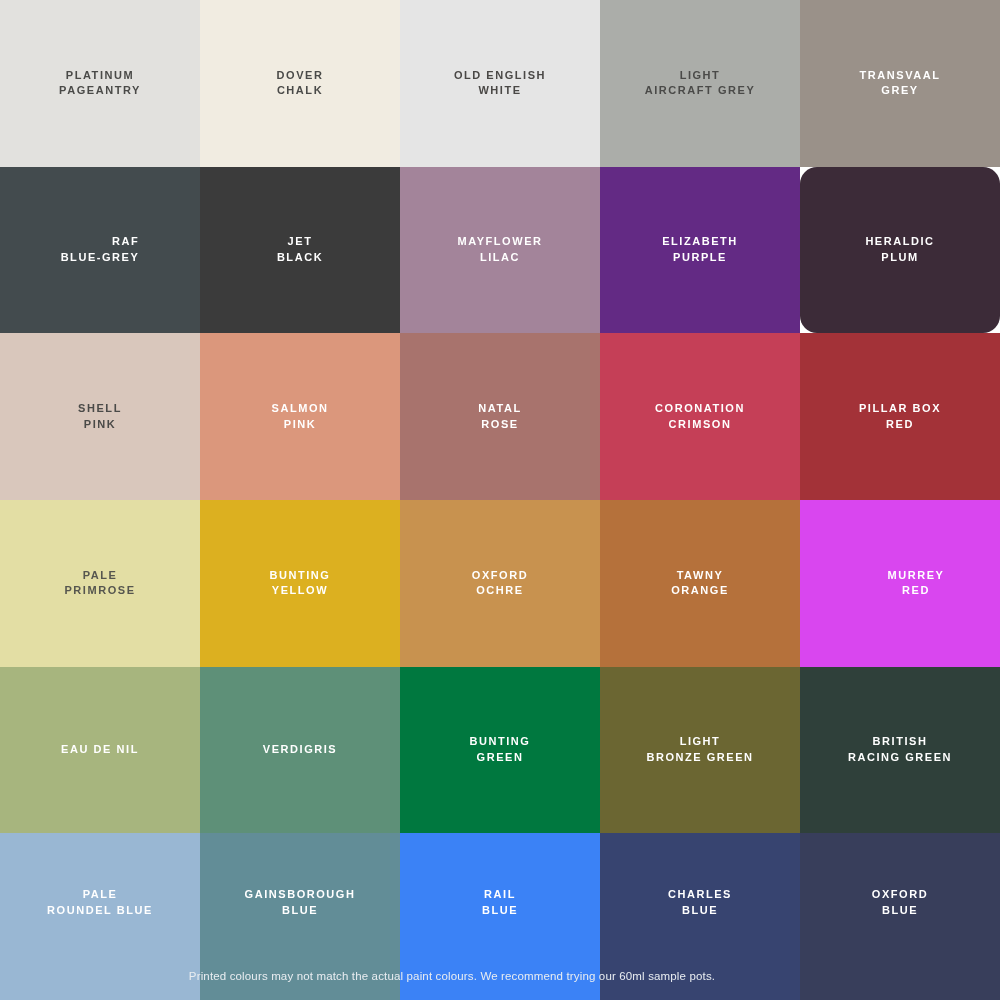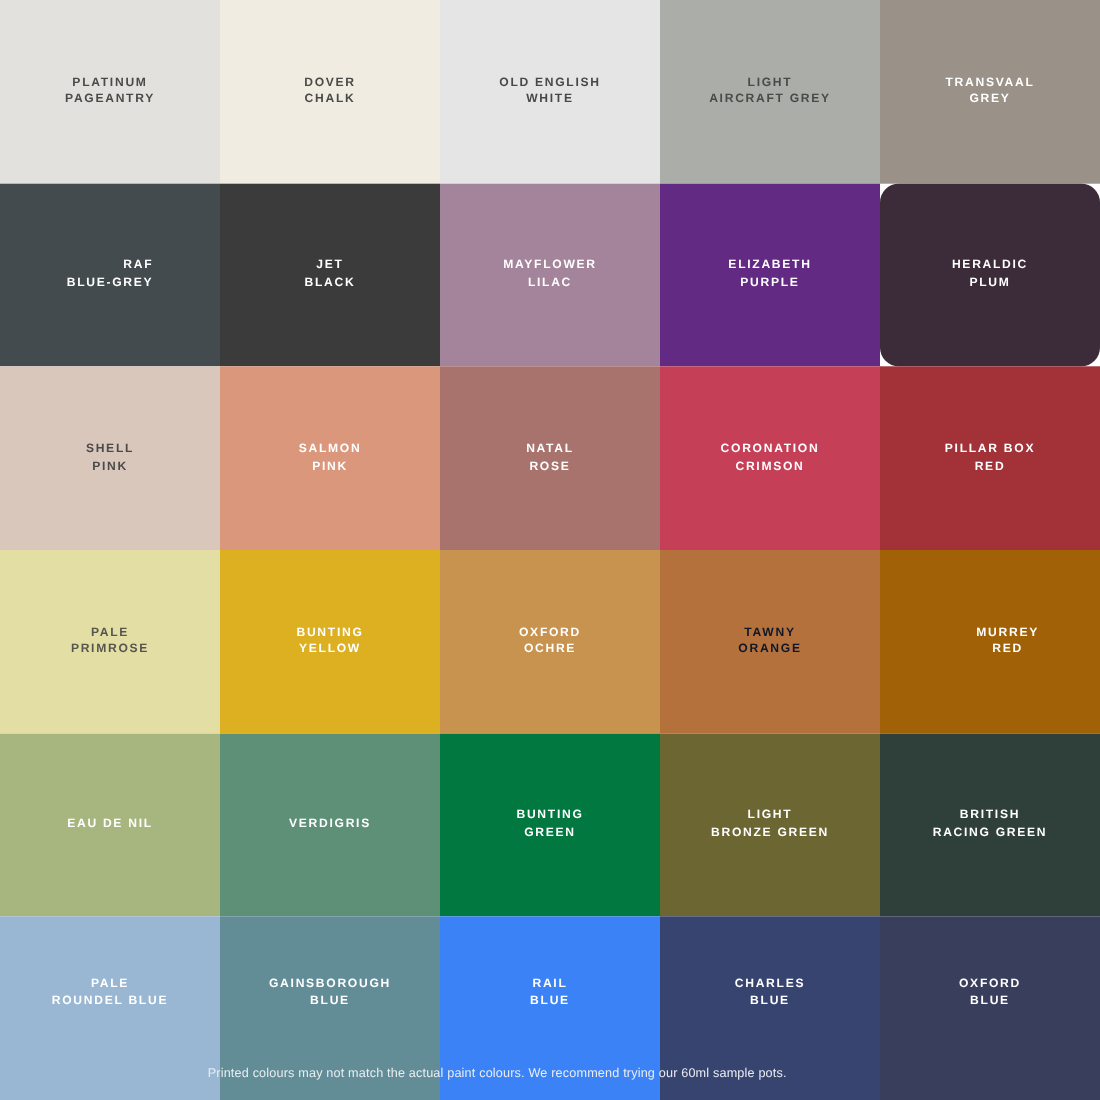--- a/index.html
+++ b/index.html
@@ -120,24 +120,24 @@
     </div>
     <div class="swatch row-4" style="background-color: rgb(220, 176, 32);">
       <span class="swatch-label" style="color: rgb(255, 255, 255);">BUNTING
 YELLOW</span>
     </div>
     <div class="swatch row-4" style="background-color: rgb(200, 146, 79);">
       <span class="swatch-label" style="color: rgb(255, 255, 255);">OXFORD
 OCHRE</span>
     </div>
     <div class="swatch row-4" style="background-color: rgb(181, 113, 59);">
-      <span class="swatch-label" style="color: #0f172a;">TAWNY
+      <span class="swatch-label" style="color: #ffffff;">TAWNY
 ORANGE</span>
     </div>
-    <div class="swatch row-4" style="background-color: #a16207; padding-left: 32px;">
+    <div class="swatch row-4" style="background-color: #d946ef; padding-left: 32px;">
       <span class="swatch-label" style="color: rgb(255, 255, 255);">MURREY
 RED</span>
     </div>
     <div class="swatch row-5" style="background-color: rgb(167, 181, 126);">
       <span class="swatch-label" style="color: rgb(255, 255, 255);">EAU DE NIL</span>
     </div>
     <div class="swatch row-5" style="background-color: rgb(94, 144, 120);">
       <span class="swatch-label" style="color: rgb(255, 255, 255);">VERDIGRIS</span>
     </div>
     <div class="swatch row-5" style="background-color: rgb(0, 120, 63);">

